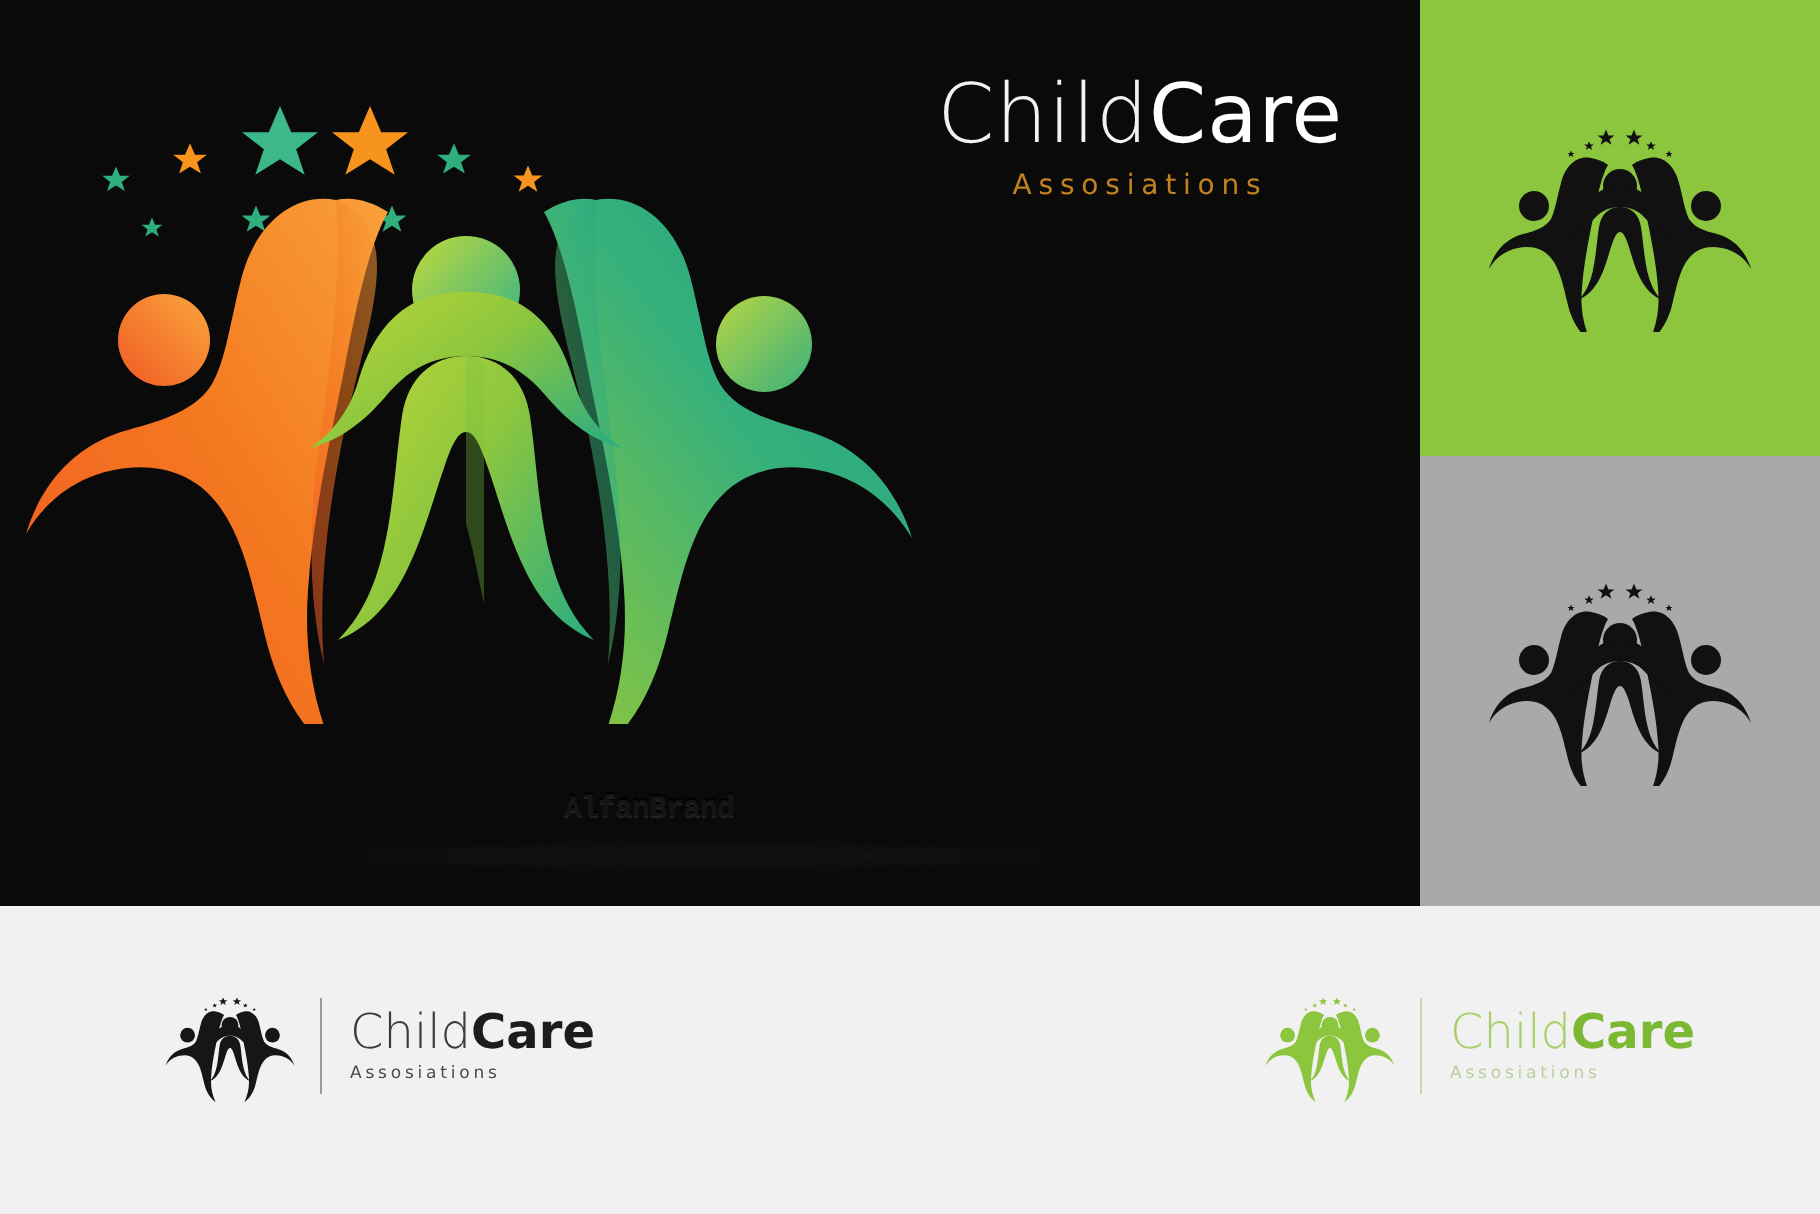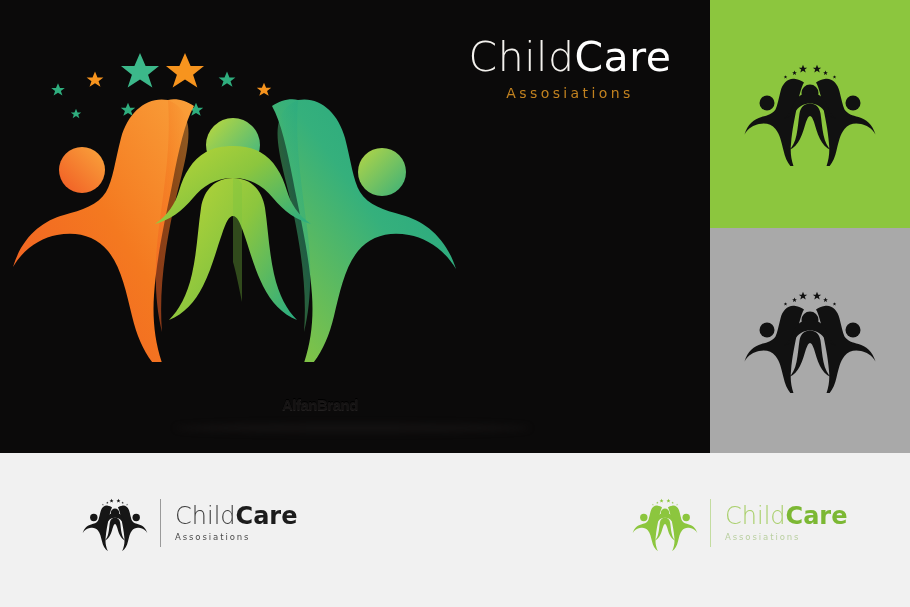--- a/index.html
+++ b/index.html
@@ -69,21 +69,21 @@
     font-size: 14px;
     letter-spacing: 3.4px;
     font-family: "DejaVu Sans", sans-serif;
     font-weight: 400;
   }
 
   .watermark {
     position: absolute;
     left: 282px;
     top: 396px;
-    font-family: Liberation Sans, sans-serif;
+    font-family: Liberation Mono, monospace;
     font-weight: bold;
     font-size: 15px;
     letter-spacing: -0.5px;
     color: #161414;
     text-shadow: 0 1px 0 #262323, 0 -1px 0 #000;
     opacity: 0.92;
   }
   .hero-shadow {
     position: absolute;
     left: 175px;

